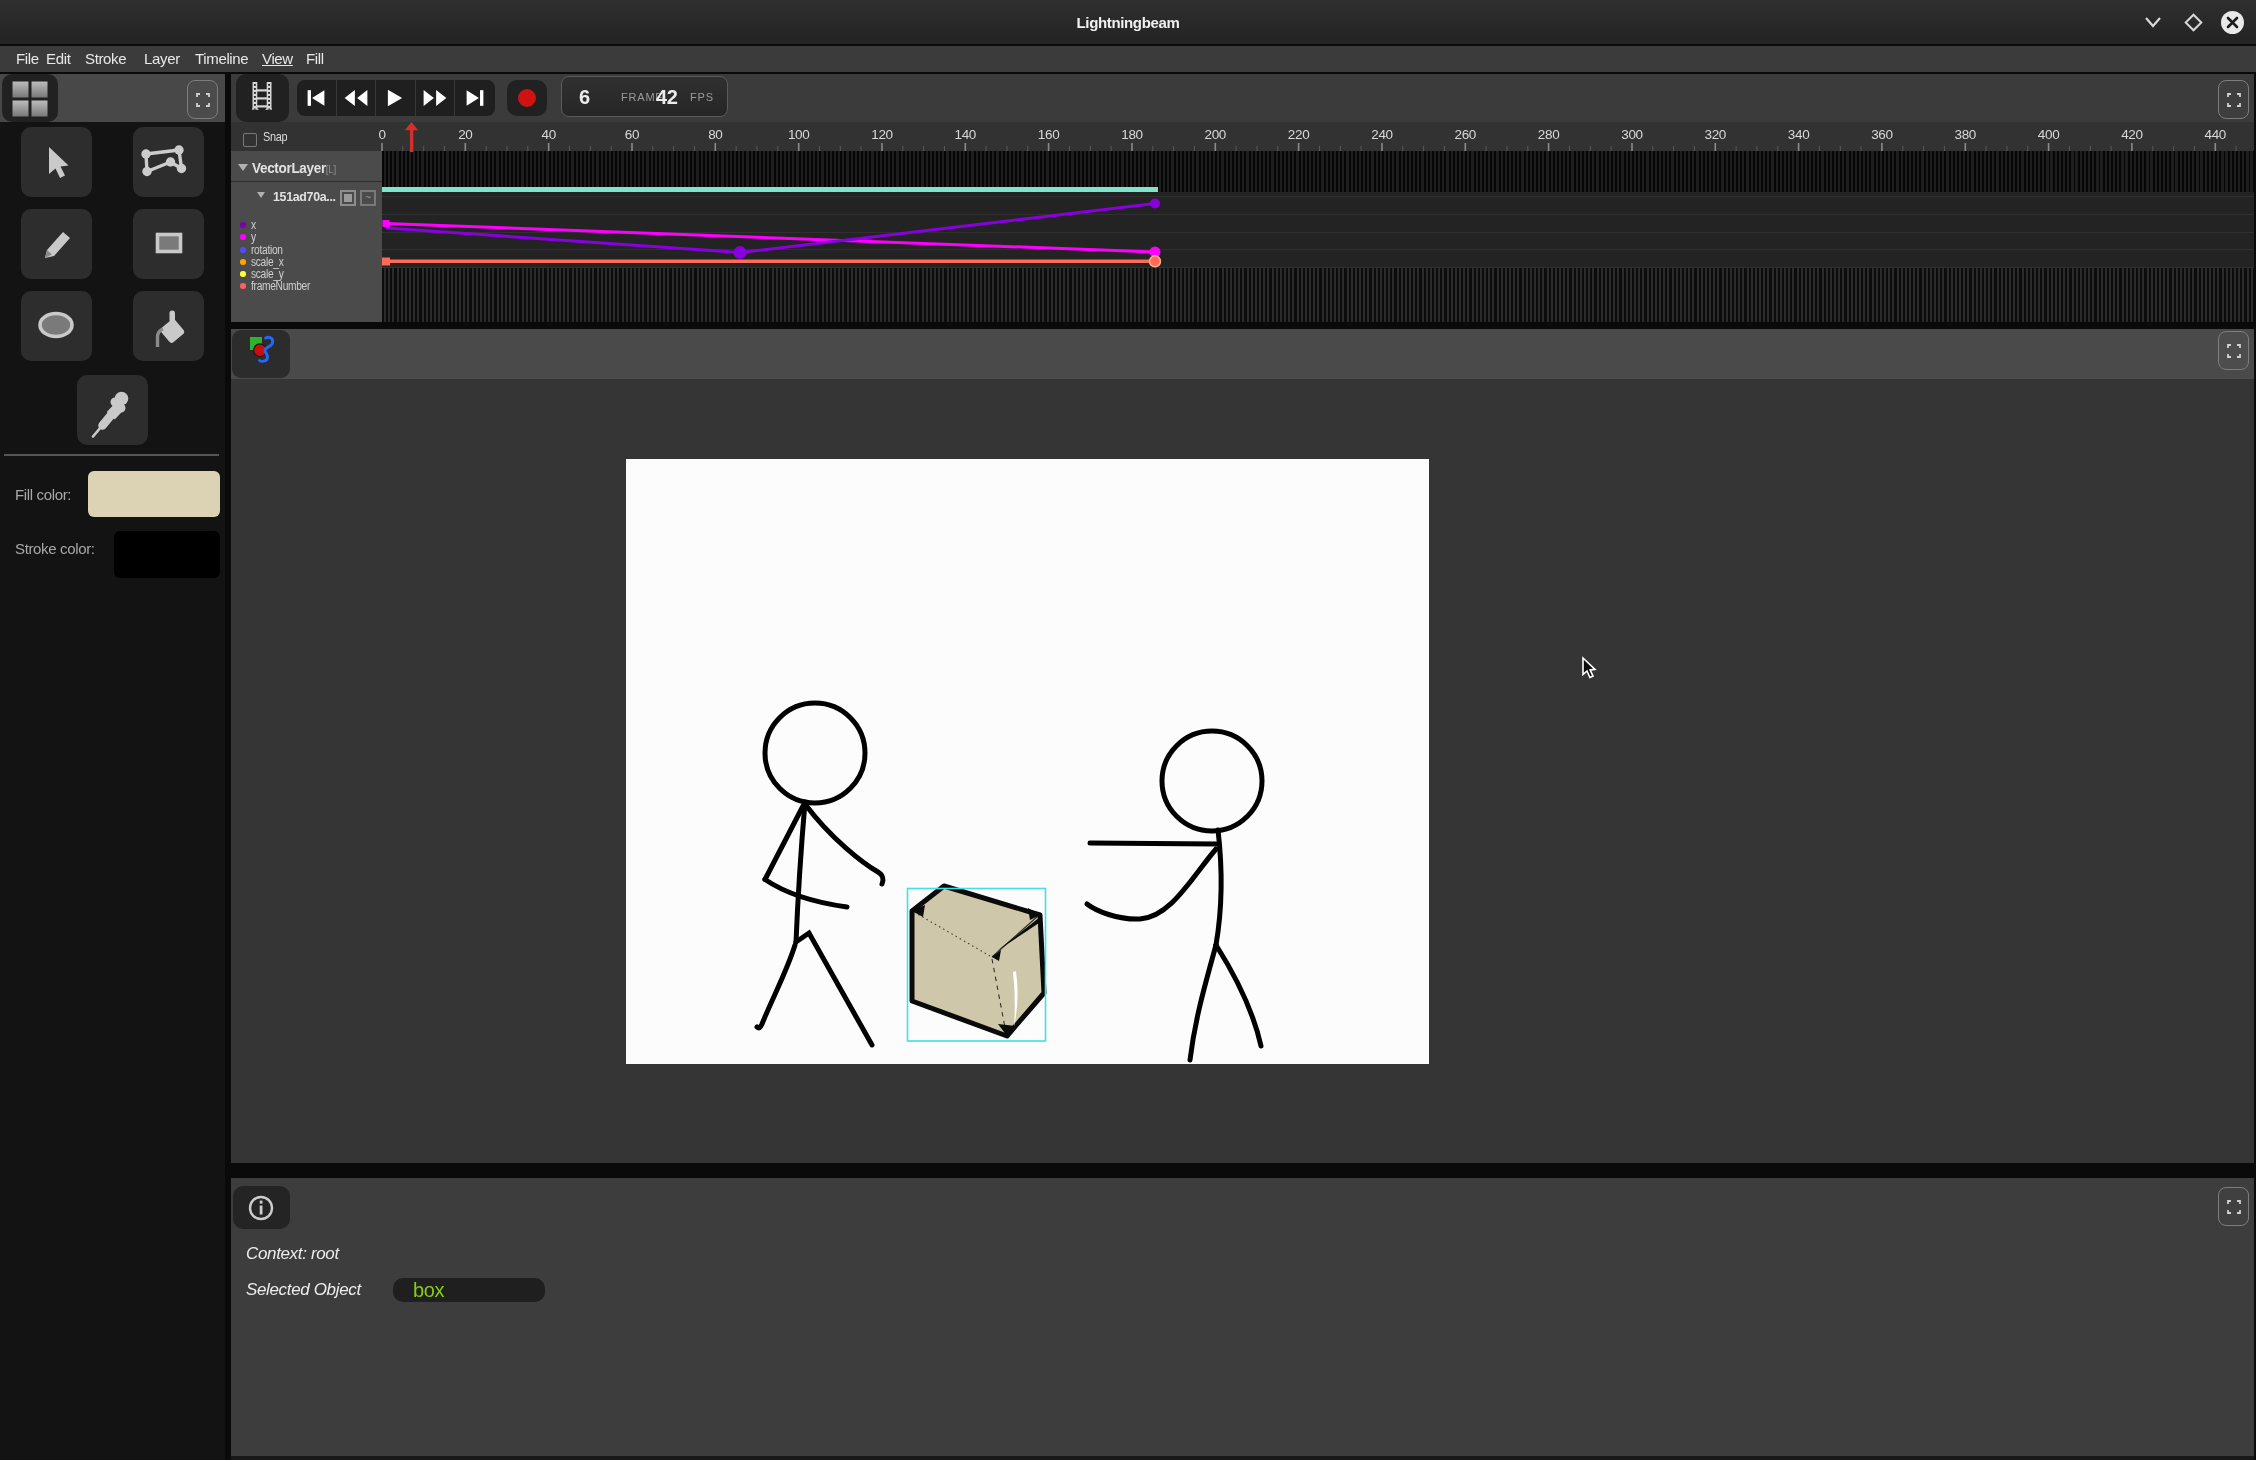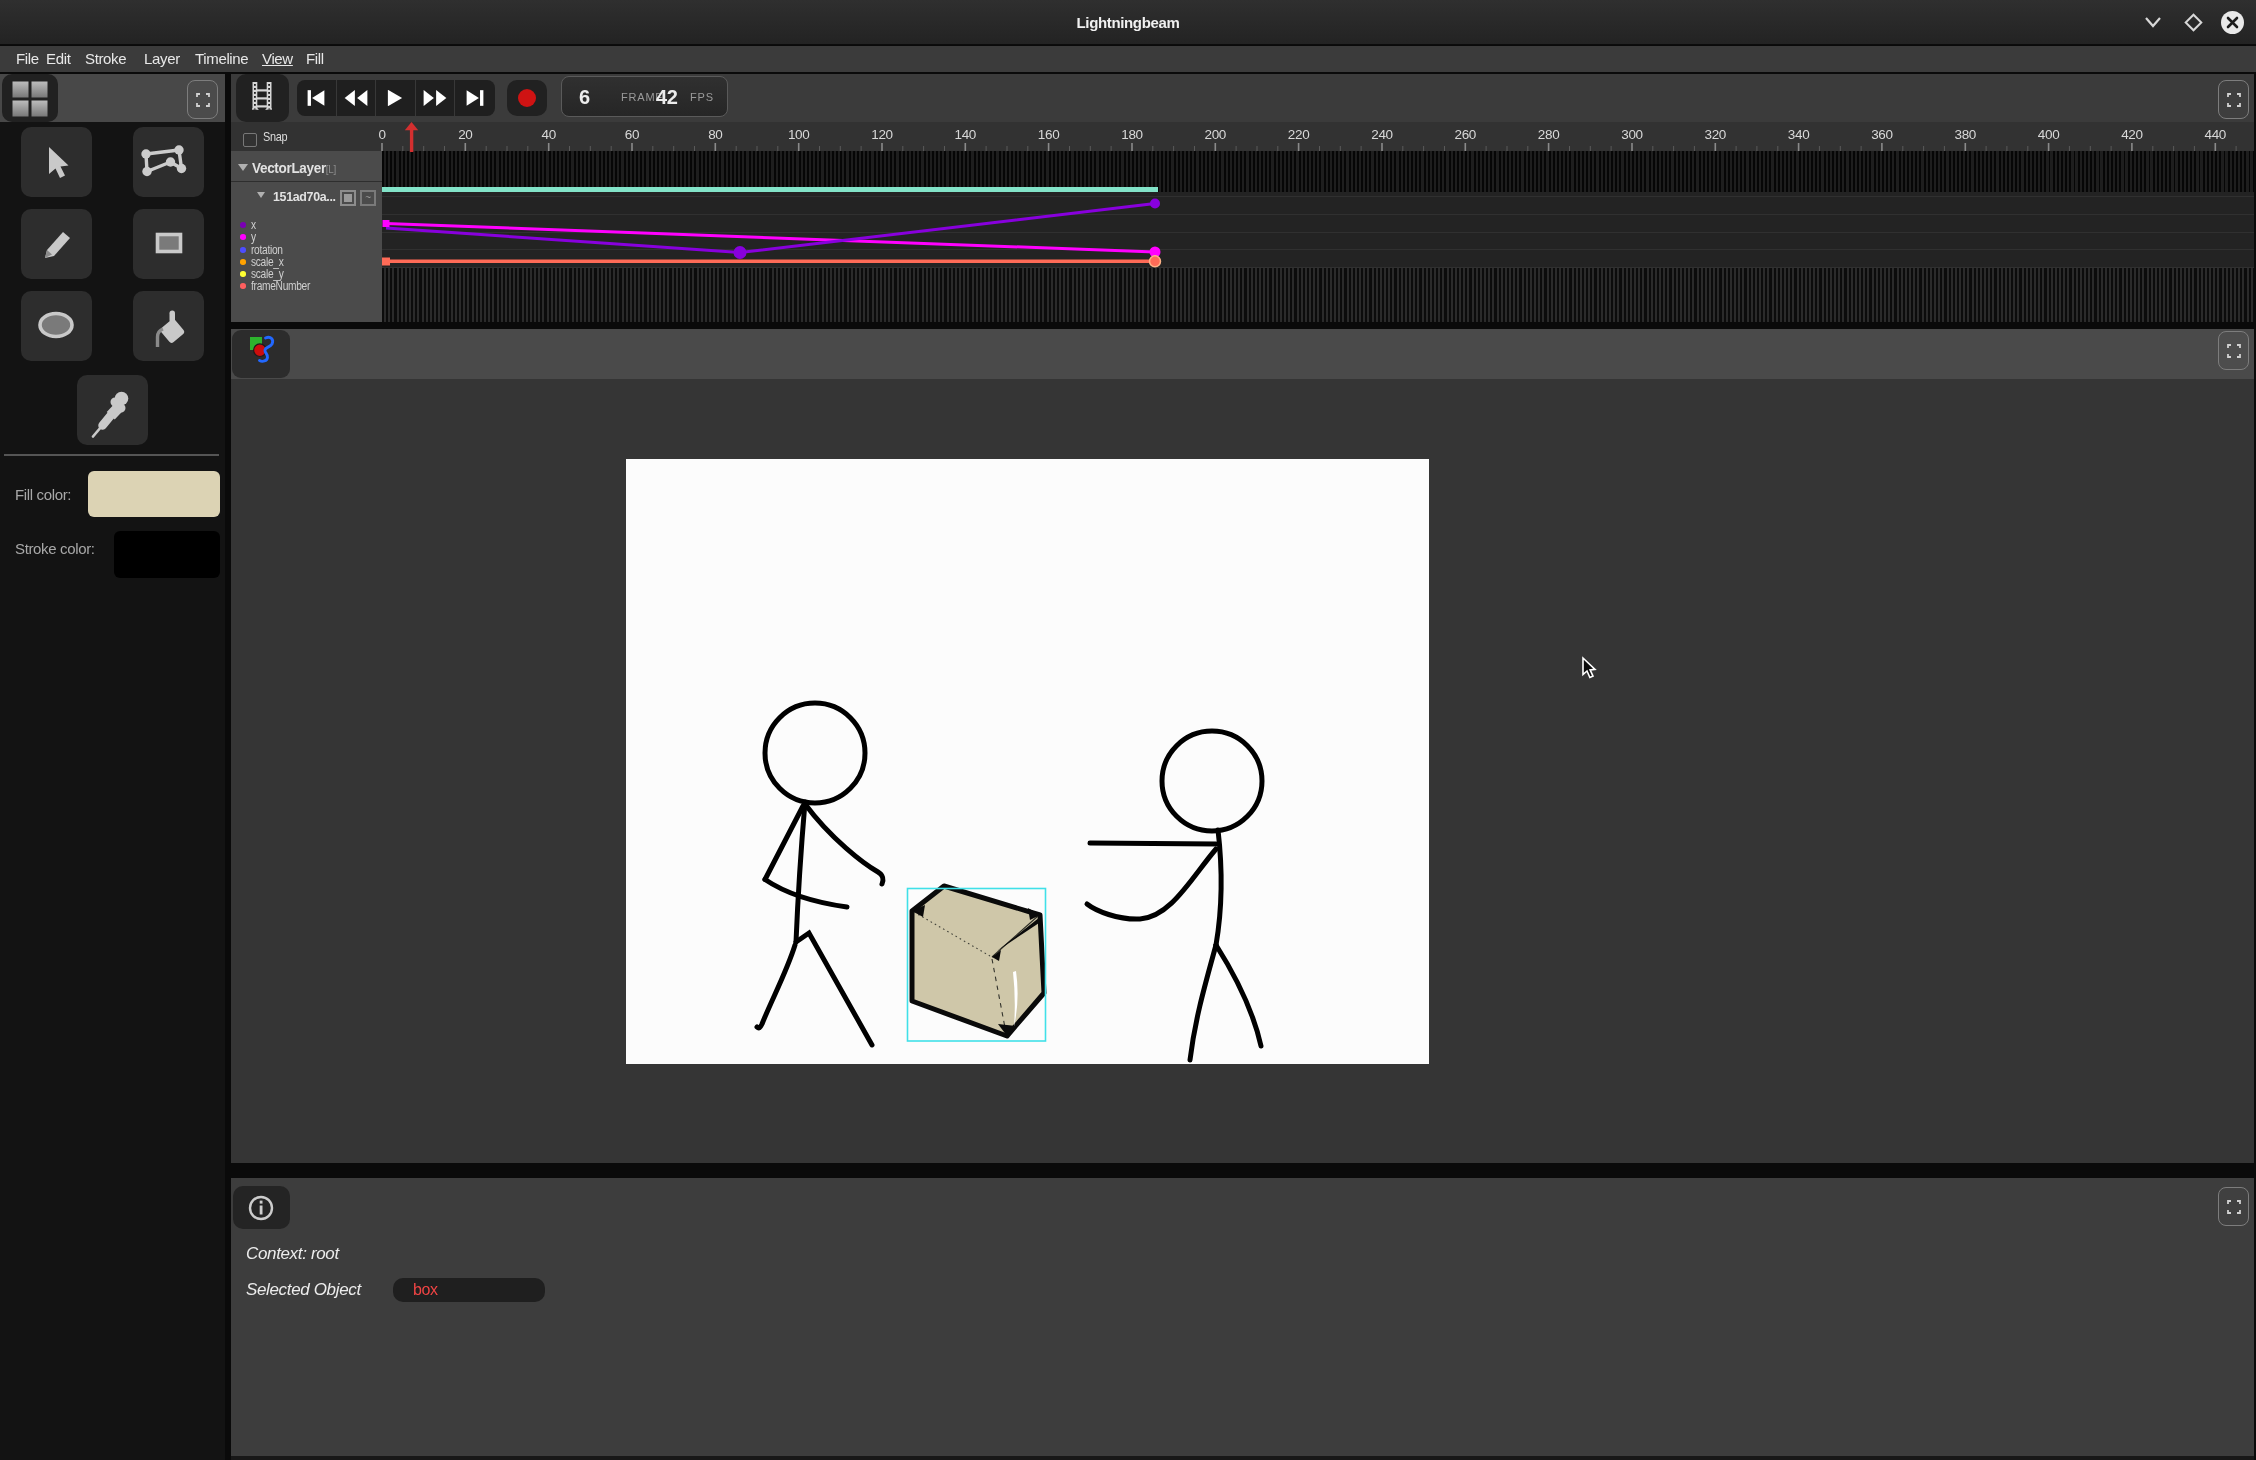--- a/index.html
+++ b/index.html
@@ -40,21 +40,21 @@
 .pbtn svg{position:absolute;left:50%;top:50%;transform:translate(-50%,-50%);}
 #fpsbox{left:330px;top:2px;width:167px;height:41px;background:linear-gradient(#303030,#262626);border:1px solid #5a5a5a;border-radius:8px;color:#ececec;}
 
 #canvaspanel{left:231px;top:329px;width:2023px;height:834px;background:#353535;}
 #tabbar{left:0;top:0;width:2023px;height:50px;background:#4a4a4a;}
 #cnvtab{left:1px;top:1px;width:58px;height:48px;background:#2c2c2c;border-radius:9px;}
 #stage{left:395px;top:130px;width:803px;height:605px;background:#fcfcfc;}
 
 #bottompanel{left:231px;top:1178px;width:2023px;height:282px;background:#3d3d3d;}
 #infobtn{left:2px;top:8px;width:57px;height:43px;background:#242424;border-radius:10px;}
-#selinput{left:162px;top:100px;width:152px;height:24px;background:#1f1f1f;border-radius:10px;color:#ef4444;font-size:16px;line-height:24px;}
+#selinput{left:162px;top:100px;width:152px;height:24px;background:#1f1f1f;border-radius:10px;color:#84cc16;font-size:20px;line-height:24px;}
 .btxt{color:#ececec;font-size:17px;font-style:italic;}
 </style>
 </head>
 <body>
 
 <div class="abs" id="titlebar"></div>
 <div class="abs" id="title">Lightningbeam</div>
 <svg class="abs" style="left:2144px;top:15px" width="18" height="14" viewBox="0 0 18 14">
     <polyline points="2,3 9,11 16,3" fill="none" stroke="#d8d8d8" stroke-width="2.2"></polyline>
   </svg>

